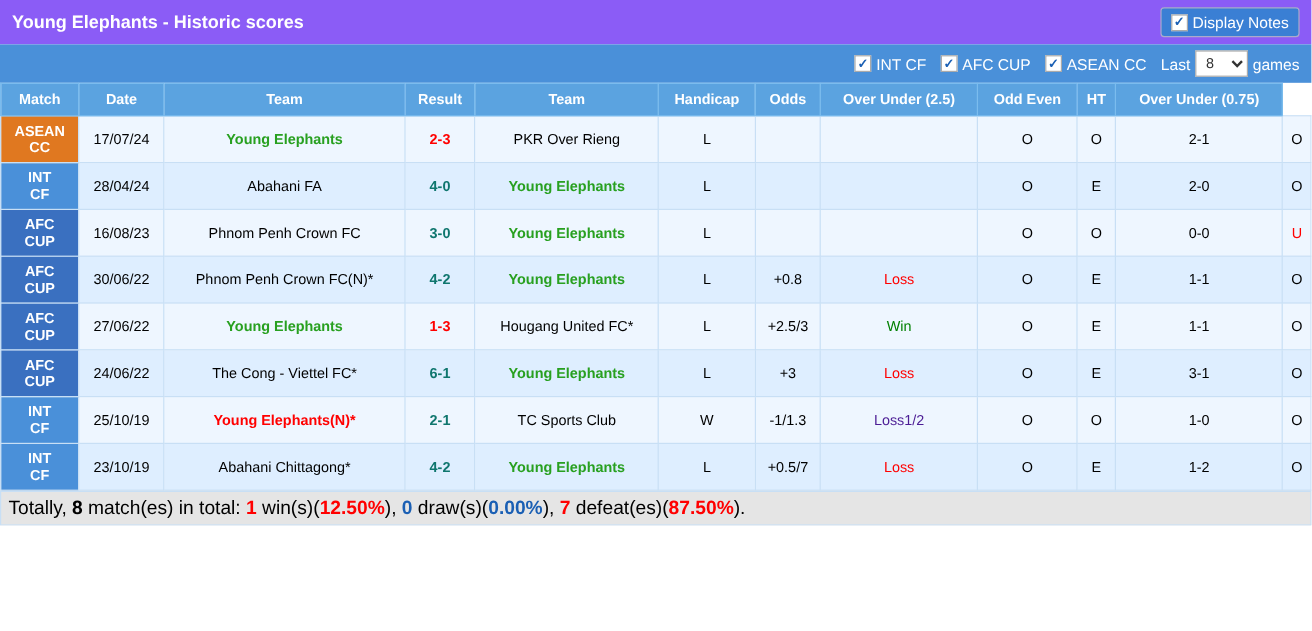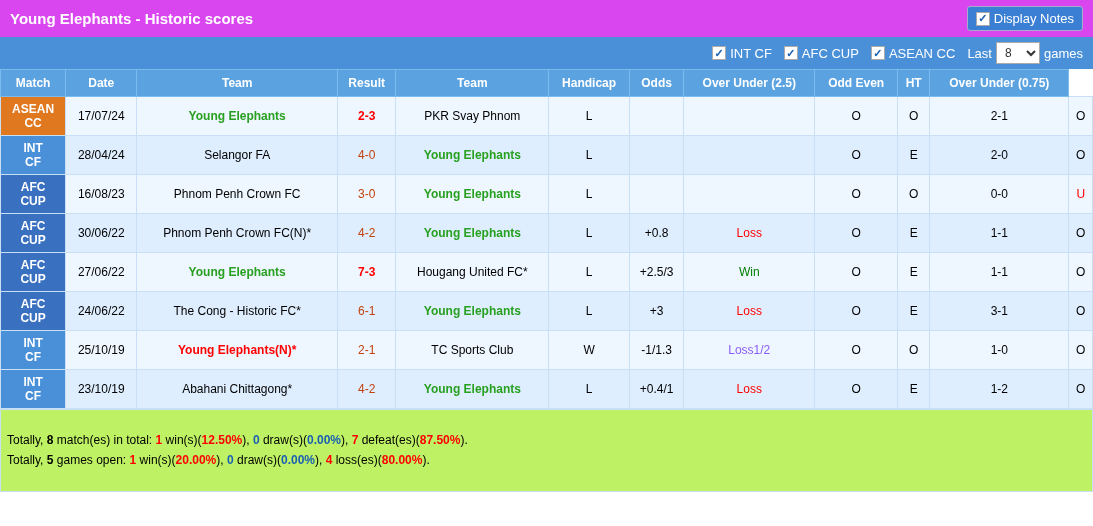--- a/index.html
+++ b/index.html
@@ -1,19 +1,19 @@
 <!DOCTYPE html>
 <html><head>
   <meta charset="utf-8">
   <style>
     * { box-sizing: border-box; margin: 0; padding: 0; }
     body { font-family: Arial, sans-serif; font-size: 12px; background: #fff; width: 1093px; }
 
     .header {
-      background: #d946ef;
+      background: #8b5cf6;
       color: #fff;
       display: flex;
       align-items: center;
       justify-content: space-between;
       padding: 6px 10px;
     }
     .header-title { font-size: 15px; font-weight: bold; }
     .header-right { display: flex; align-items: center; gap: 6px; }
     .display-notes { background: #3a7fd4; border: 1px solid #aac; padding: 4px 8px; border-radius: 3px; color: #fff; font-size: 13px; display: flex; align-items: center; gap: 4px; }
 
@@ -48,24 +48,24 @@
       font-size: 12px;
     }
     tr:nth-child(even) td { background: #deeeff; }
     tr:nth-child(odd) td { background: #eef6ff; }
 
     .match-type-asean { background: #e07820 !important; color: #fff; font-weight: bold; }
     .match-type-intcf { background: #4a90d9 !important; color: #fff; font-weight: bold; }
     .match-type-afccup { background: #3a70c0 !important; color: #fff; font-weight: bold; }
 
     .result-red { color: red; font-weight: bold; }
-    .result-blue { color: #c2410c; font-weight: normal; }
+    .result-blue { color: #0f766e; font-weight: bold; }
     .team-green { color: #28a020; font-weight: bold; }
     .team-red { color: red; font-weight: bold; }
-    .summary { padding: 20px 6px; font-size: 12px; line-height: 1.7; background: #bef264; border: 1px solid #c8dff5; }
+    .summary { padding: 0 6px; font-size: 16px; line-height: 1.7; background: #e5e5e5; border: 1px solid #c8dff5; }
     .bold { font-weight: bold; }
     .red { color: red; }
     .blue { color: #1a5fb4; }
   </style>
 </head>
 <body>
 
 <div class="header">
   <span class="header-title">Young Elephants - Historic scores</span>
   <div class="header-right">
@@ -117,34 +117,34 @@
       <th>Over Under (0.75)</th>
     </tr>
   </thead>
   <tbody id="table-body">
   <tr>
         <td class="match-type-asean" style="white-space: pre-wrap;">ASEAN
 CC</td>
         <td>17/07/24</td>
         <td class="team-green">Young Elephants</td>
         <td class="result-red">2-3</td>
-        <td>PKR Svay Phnom</td>
+        <td>PKR Over Rieng</td>
         <td>L</td>
         <td></td>
         <td></td>
         <td>O</td>
         <td>O</td>
         <td>2-1</td>
         <td>O</td>
       </tr>
       <tr>
         <td class="match-type-intcf" style="white-space: pre-wrap;">INT
 CF</td>
         <td>28/04/24</td>
-        <td>Selangor FA</td>
+        <td>Abahani FA</td>
         <td class="result-blue">4-0</td>
         <td class="team-green">Young Elephants</td>
         <td>L</td>
         <td></td>
         <td></td>
         <td>O</td>
         <td>E</td>
         <td>2-0</td>
         <td>O</td>
       </tr>
@@ -176,78 +176,75 @@
         <td>O</td>
         <td>E</td>
         <td>1-1</td>
         <td>O</td>
       </tr>
       <tr>
         <td class="match-type-afccup" style="white-space: pre-wrap;">AFC
 CUP</td>
         <td>27/06/22</td>
         <td class="team-green">Young Elephants</td>
-        <td class="result-red">7-3</td>
+        <td class="result-red">1-3</td>
         <td>Hougang United FC*</td>
         <td>L</td>
         <td>+2.5/3</td>
         <td style="color: green;">Win</td>
         <td>O</td>
         <td>E</td>
         <td>1-1</td>
         <td>O</td>
       </tr>
       <tr>
         <td class="match-type-afccup" style="white-space: pre-wrap;">AFC
 CUP</td>
         <td>24/06/22</td>
-        <td>The Cong - Historic FC*</td>
+        <td>The Cong - Viettel FC*</td>
         <td class="result-blue">6-1</td>
         <td class="team-green">Young Elephants</td>
         <td>L</td>
         <td>+3</td>
         <td style="color: red;">Loss</td>
         <td>O</td>
         <td>E</td>
         <td>3-1</td>
         <td>O</td>
       </tr>
       <tr>
         <td class="match-type-intcf" style="white-space: pre-wrap;">INT
 CF</td>
         <td>25/10/19</td>
         <td class="team-red">Young Elephants(N)*</td>
         <td class="result-blue">2-1</td>
         <td>TC Sports Club</td>
         <td>W</td>
         <td>-1/1.3</td>
-        <td style="color: #8b5cf6;">Loss1/2</td>
+        <td style="color: #4c1d95;">Loss1/2</td>
         <td>O</td>
         <td>O</td>
         <td>1-0</td>
         <td>O</td>
       </tr>
       <tr>
         <td class="match-type-intcf" style="white-space: pre-wrap;">INT
 CF</td>
         <td>23/10/19</td>
         <td>Abahani Chittagong*</td>
         <td class="result-blue">4-2</td>
         <td class="team-green">Young Elephants</td>
         <td>L</td>
-        <td>+0.4/1</td>
+        <td>+0.5/7</td>
         <td style="color: red;">Loss</td>
         <td>O</td>
         <td>E</td>
         <td>1-2</td>
         <td>O</td>
       </tr>
     </tbody>
 </table>
 
 <div class="summary">
   <div>
     Totally, <span class="bold">8</span> match(es) in total: <span class="bold red">1</span> win(s)(<span class="bold red">12.50%</span>), <span class="bold blue">0</span> draw(s)(<span class="bold blue">0.00%</span>), <span class="bold red">7</span> defeat(es)(<span class="bold red">87.50%</span>).
   </div>
-  <div>
-    Totally, <span class="bold">5</span> games open: <span class="bold red">1</span> win(s)(<span class="bold red">20.00%</span>), <span class="bold blue">0</span> draw(s)(<span class="bold blue">0.00%</span>), <span class="bold red">4</span> loss(es)(<span class="bold red">80.00%</span>).
-  </div>
 </div>
 
 </body></html>

